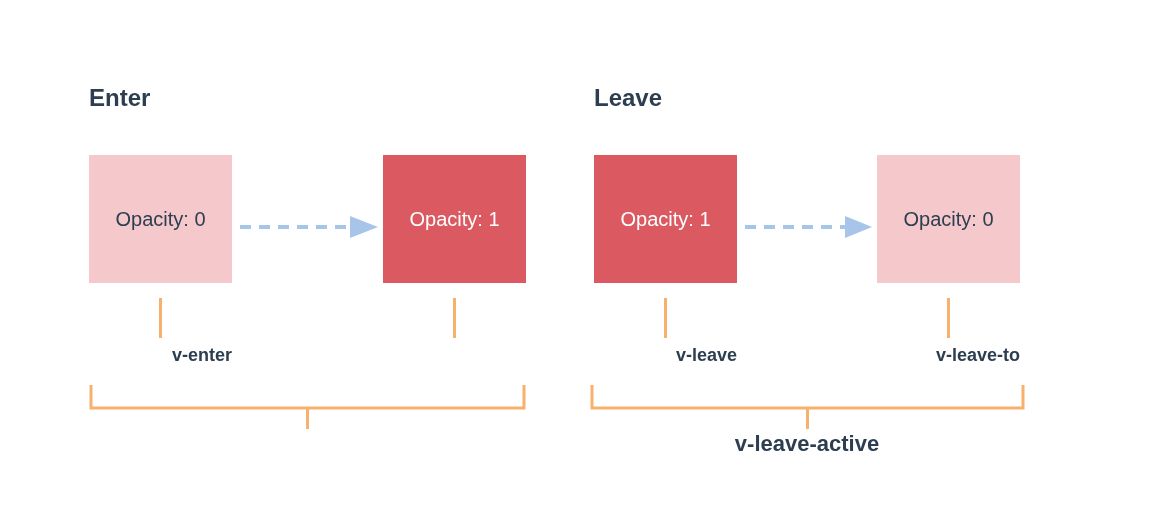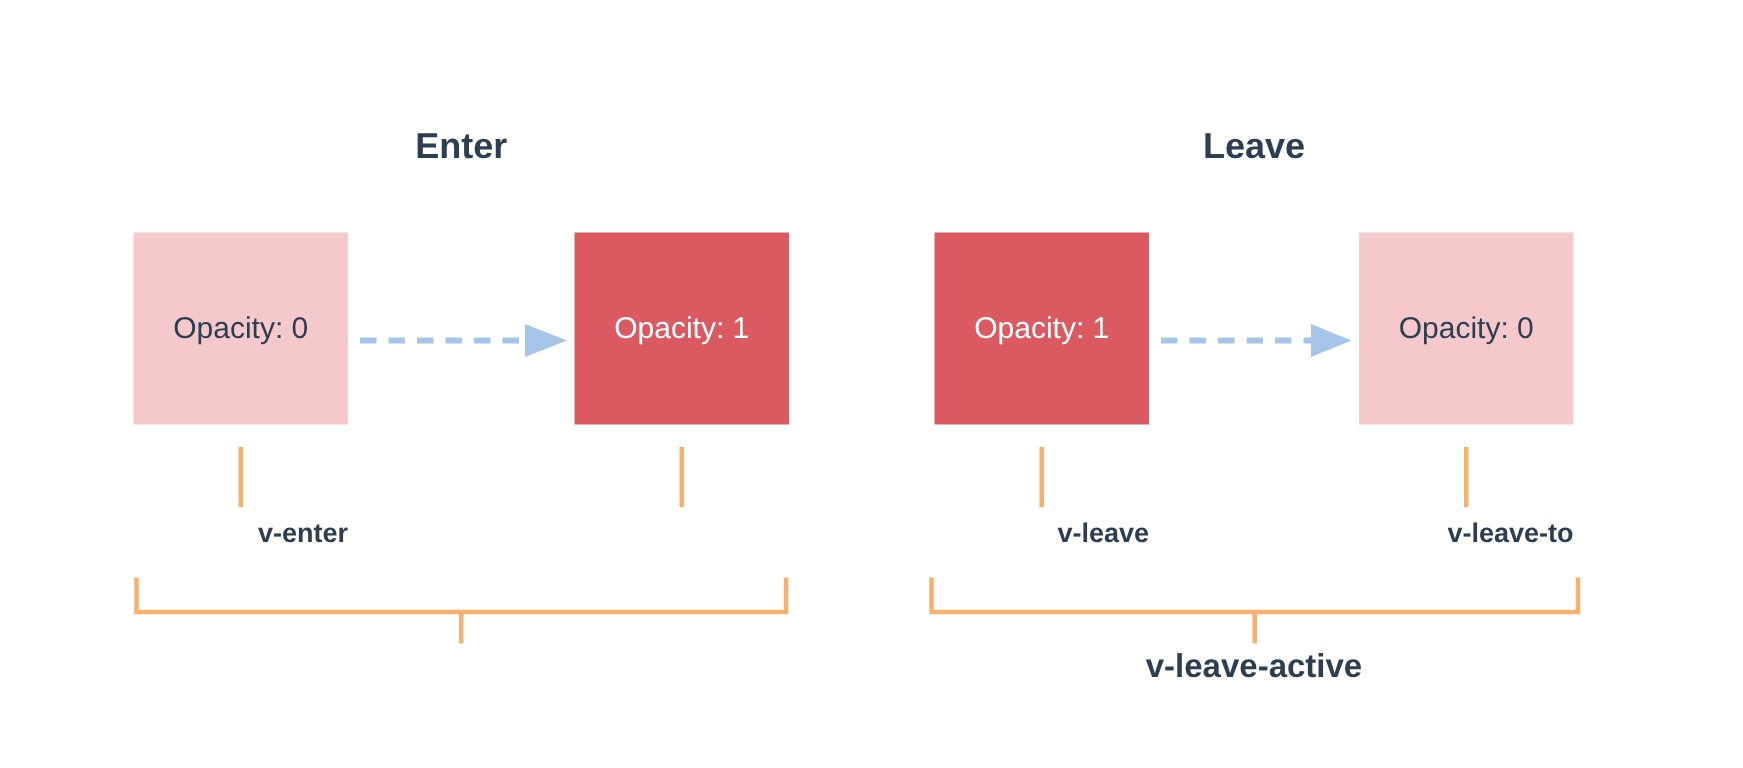--- a/index.html
+++ b/index.html
@@ -16,26 +16,26 @@
   #canvas {
     position: relative;
     width: 1162px;
     height: 512px;
     background: var(--bg);
     font-family: "Liberation Sans", sans-serif;
     overflow: hidden;
   }
   .section { position: absolute; top: 0; height: 100%; }
   #enter-section { left: 89px;  width: 437px; }
-  #leave-section { left: 623px; width: 426px; }
+  #leave-section { left: 594px; width: 426px; }
 
   .title {
     position: absolute;
     top: 84px; left: 0; width: 100%;
-    text-align: center;
+    text-align: left;
     font-size: 24px; font-weight: bold;
     color: var(--dark);
   }
   .box {
     position: absolute;
     top: 155px; width: 143px; height: 128px;
     display: flex; align-items: center; justify-content: center;
     font-size: 20px;
   }
   .box.from { left: 0; }

